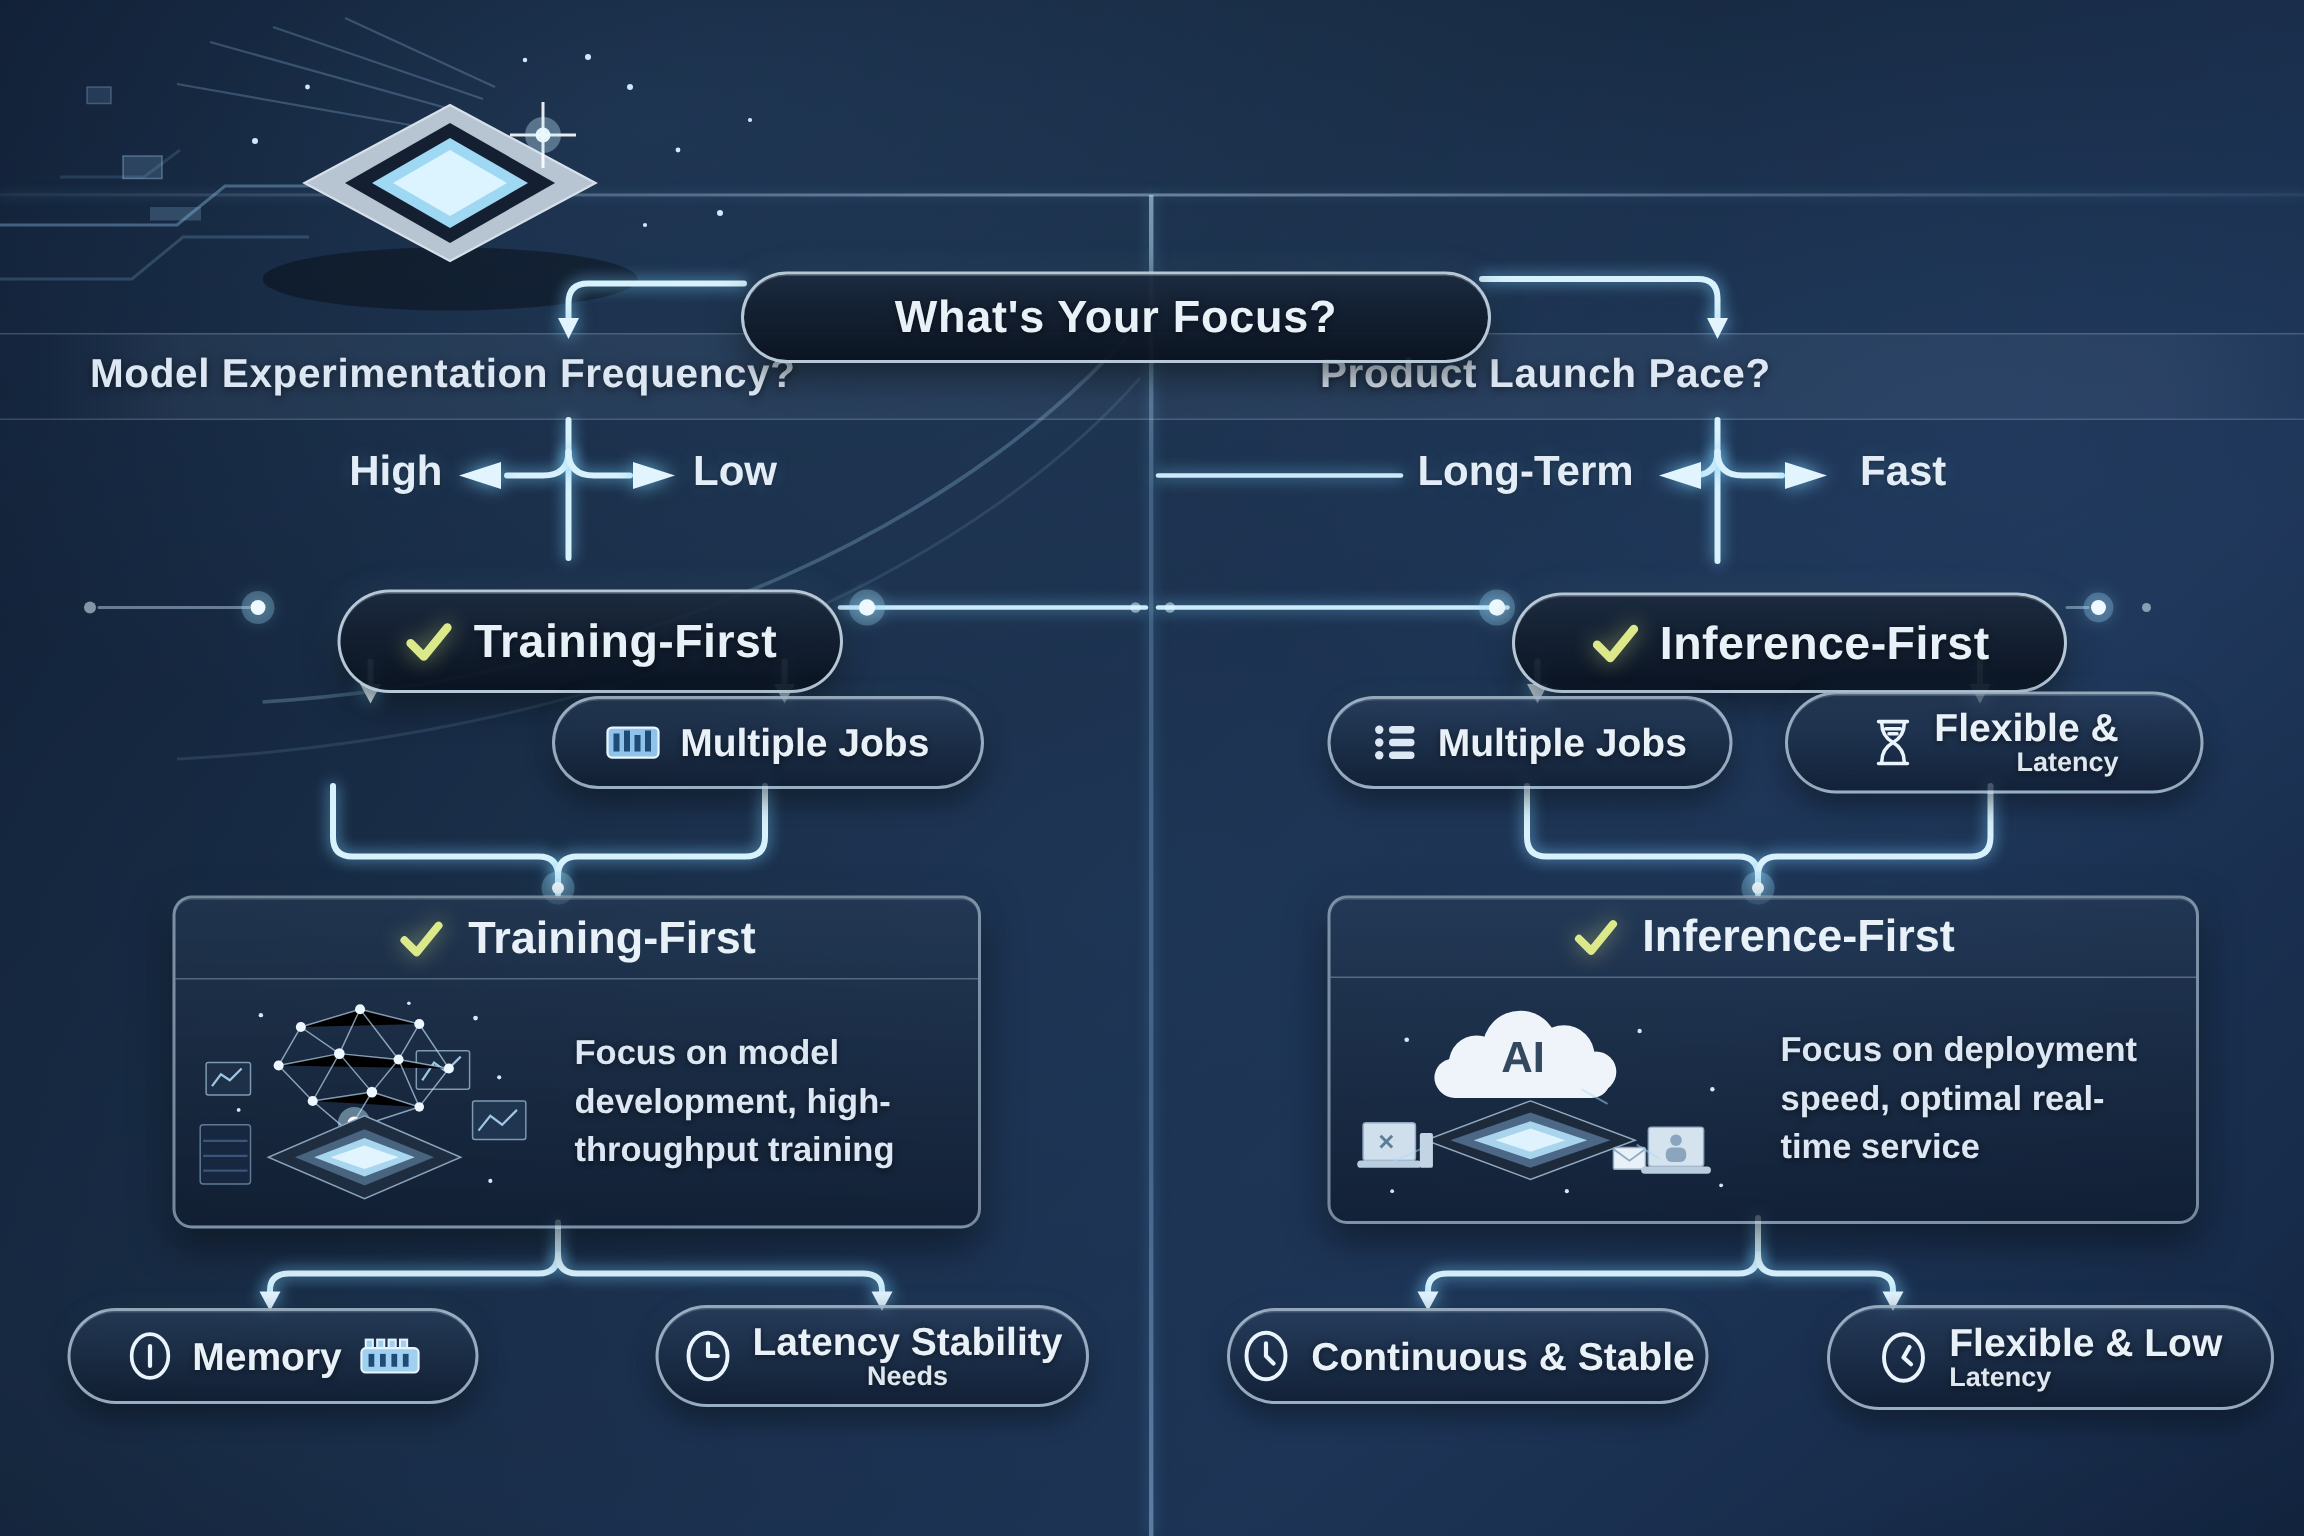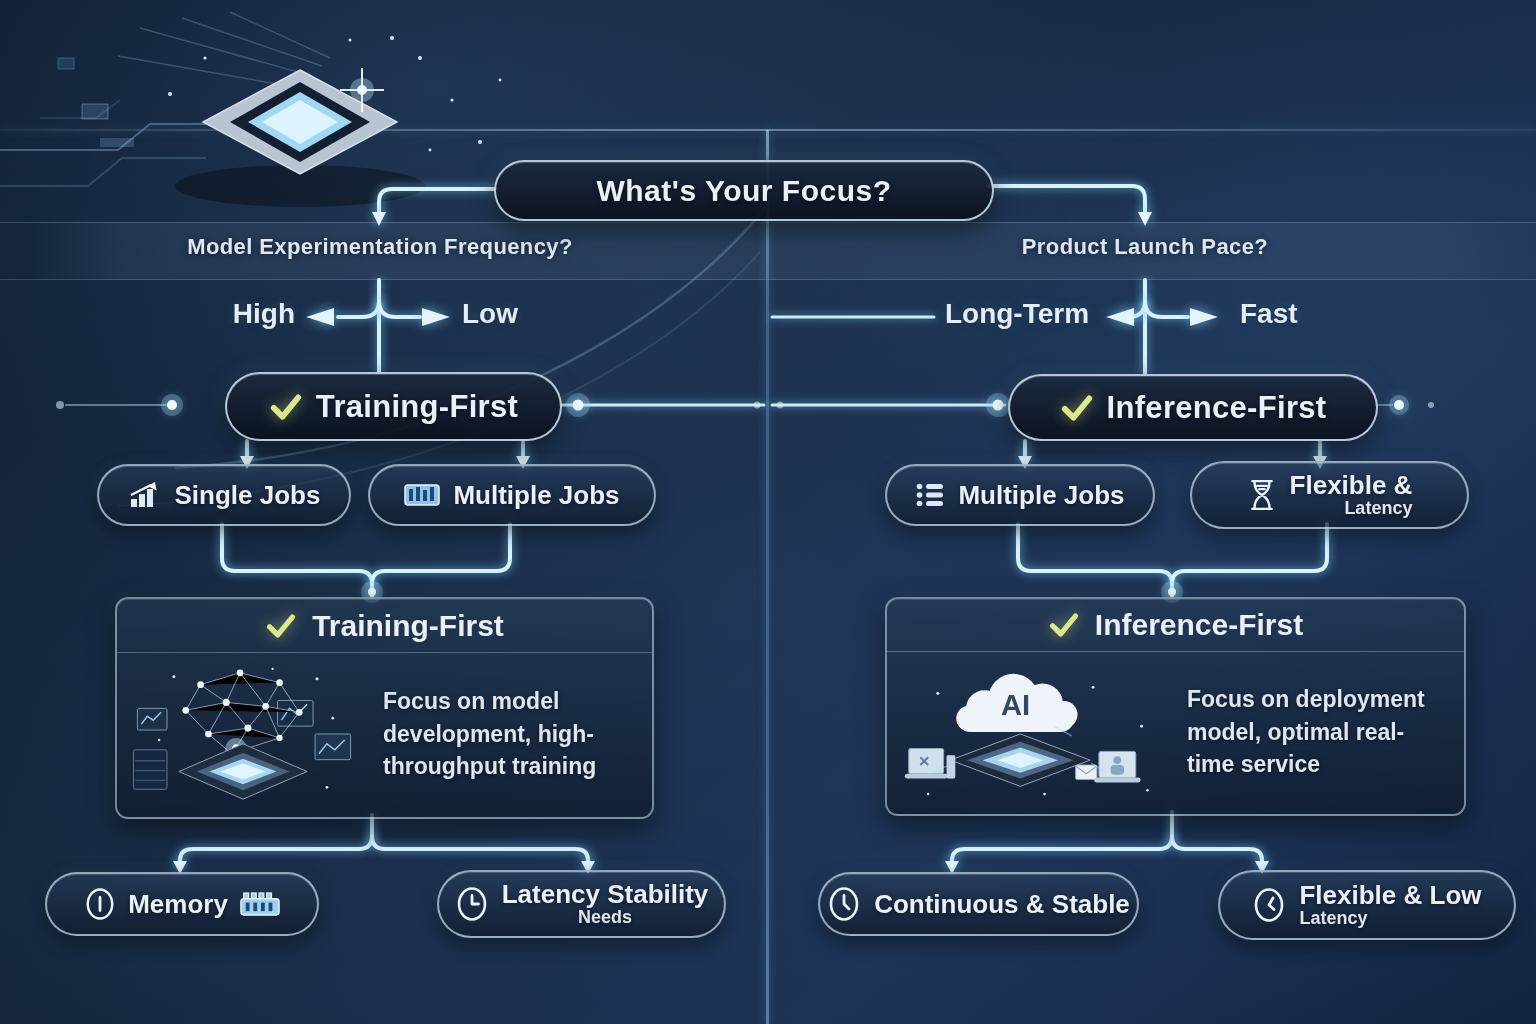--- a/index.html
+++ b/index.html
@@ -19,32 +19,32 @@
     letter-spacing:1.5px;color:#e2e7ee;text-shadow:0 2px 10px rgba(0,0,0,.55);}
   .title-rule{left:0;top:129px;width:1536px;height:2px;
     background:linear-gradient(90deg,rgba(140,180,215,.10),rgba(205,230,250,.45) 45%,rgba(205,230,250,.40) 60%,rgba(140,180,215,.12));
     box-shadow:0 0 8px rgba(120,190,240,.25);}
   .v-divider{left:766px;top:130px;width:3px;height:894px;
     background:linear-gradient(180deg,rgba(200,240,255,.55),rgba(150,198,238,.30) 22%,rgba(150,198,238,.33) 70%,rgba(170,215,250,.45));
     box-shadow:0 0 9px rgba(110,190,240,.35);}
   .band{left:0;top:222px;width:1536px;height:56px;
     background:linear-gradient(90deg,rgba(185,212,240,0) 2%,rgba(185,212,240,.07) 8%,rgba(185,212,240,.07) 94%,rgba(185,212,240,.02));
     border-top:1px solid rgba(198,224,246,.22);border-bottom:1px solid rgba(198,224,246,.20);}
-  .question{top:234px;font-size:22px;font-weight:bold;color:#dce7f3;text-align:center;
+  .question{top:234px;font-size:27px;font-weight:bold;color:#dce7f3;
     letter-spacing:.4px;text-shadow:0 1px 6px rgba(0,0,0,.5);}
   .opt{top:298px;font-size:28px;font-weight:bold;color:#e3edf8;text-shadow:0 0 10px rgba(130,200,250,.25),0 1px 5px rgba(0,0,0,.5);}
   
   .pill{display:flex;align-items:center;justify-content:center;gap:13px;border-radius:999px;
     border:2px solid rgba(198,220,238,.72);
     background:linear-gradient(180deg,rgba(46,68,98,.52),rgba(15,27,45,.74));
     box-shadow:0 7px 18px rgba(0,0,0,.45), inset 0 1px 0 rgba(255,255,255,.16), 0 0 16px rgba(120,190,240,.10);
     font-weight:bold;color:#e9f1f8;text-shadow:0 1px 4px rgba(0,0,0,.5);z-index:3;}
   .pill.dark{background:linear-gradient(180deg,rgba(28,42,62,.94),rgba(9,17,30,.93));
     border-color:rgba(212,230,244,.85);
-    box-shadow:0 8px 22px rgba(0,0,0,.55), inset 0 1px 0 rgba(255,255,255,.2), 0 0 22px rgba(130,200,245,.16);}
+    box-shadow:0 8px 22px rgba(0,0,0,.55), inset 0 1px 0 rgba(255,255,255,.2), 0 0 22px rgba(130,200,245,.16);margin-top:21px;}
   .focus-pill{font-size:30px;letter-spacing:.5px;}
   .decision{font-size:31px;letter-spacing:.3px;}
   .jobs{font-size:26px;}
   .outcome{font-size:26px;}
   .two-line{display:flex;flex-direction:column;line-height:1.08;}
   .two-line .l2{font-size:18px;opacity:.95;}
   .l2.right{align-self:flex-end;}
   .l2.center{align-self:center;}
   
   .detail{border-radius:13px;border:2px solid rgba(200,222,240,.55);
@@ -208,30 +208,20 @@
     </svg>
     <span>Training-First</span>
   </div>
   <div class="abs pill dark decision" style="left:1008px;top:374px;width:366px;height:63px;">
     <svg class="check-svg ic" width="34" height="28" viewBox="0 0 38 32">
       <path d="M5 17 L15 27 L33 5" stroke="#dce98a" stroke-width="6.5" fill="none" stroke-linecap="round" stroke-linejoin="round"></path>
     </svg>
     <span>Inference-First</span>
   </div>
 
-  <div class="abs pill jobs" style="left:97px;top:464px;width:250px;height:58px;">
-    <svg class="ic" width="34" height="28" viewBox="0 0 34 28">
-      <rect x="3" y="18" width="6" height="8" fill="#dcebf7"></rect>
-      <rect x="11" y="13" width="6" height="13" fill="#dcebf7"></rect>
-      <rect x="19" y="8" width="6" height="18" fill="#dcebf7"></rect>
-      <path d="M3 14 L23 4" stroke="#f2f8fd" stroke-width="2.4" fill="none"></path>
-      <polygon points="27,1 28.5,9.5 19.5,5" fill="#f2f8fd"></polygon>
-    </svg>
-    <span>Single Jobs</span>
-  </div>
   <div class="abs pill jobs" style="left:368px;top:464px;width:284px;height:58px;">
     <svg class="ic" width="36" height="26" viewBox="0 0 36 26">
       <rect x="1" y="3" width="34" height="20" rx="3" fill="#8fc3e9" stroke="#eaf5fd" stroke-width="1.5"></rect>
       <rect x="5" y="7" width="4" height="12" fill="#1d4a77"></rect>
       <rect x="12" y="5" width="4" height="14" fill="#1d4a77"></rect>
       <rect x="19" y="8" width="4" height="11" fill="#1d4a77"></rect>
       <rect x="26" y="5" width="4" height="14" fill="#1d4a77"></rect>
     </svg>
     <span>Multiple Jobs</span>
   </div>
@@ -348,21 +338,21 @@
         </g>
         <g fill="#cfeafc">
           <circle cx="40" cy="36" r="1.6"></circle>
             <circle cx="200" cy="30" r="1.5"></circle>
             <circle cx="250" cy="70" r="1.5"></circle>
           <circle cx="30" cy="140" r="1.3"></circle>
             <circle cx="150" cy="140" r="1.4"></circle>
             <circle cx="256" cy="136" r="1.3"></circle>
         </g>
       </svg>
-      <p class="desc" style="width:272px;">Focus on deployment model, optimal real-time service</p>
+      <p class="desc" style="width:272px;">Focus on deployment speed, optimal real-time service</p>
     </div>
   </div>
 
   <div class="abs pill outcome" style="left:45px;top:872px;width:270px;height:60px;gap:12px;">
     <svg class="ic" width="32" height="36" viewBox="0 0 34 38">
       <ellipse cx="17" cy="19" rx="13" ry="15.5" stroke="#e9f4fc" stroke-width="2.6" fill="none"></ellipse>
       <path d="M17 12 V26" stroke="#e9f4fc" stroke-width="3" stroke-linecap="round"></path>
     </svg>
     <span>Memory</span>
     <svg class="ic" width="40" height="27" viewBox="0 0 42 28">

